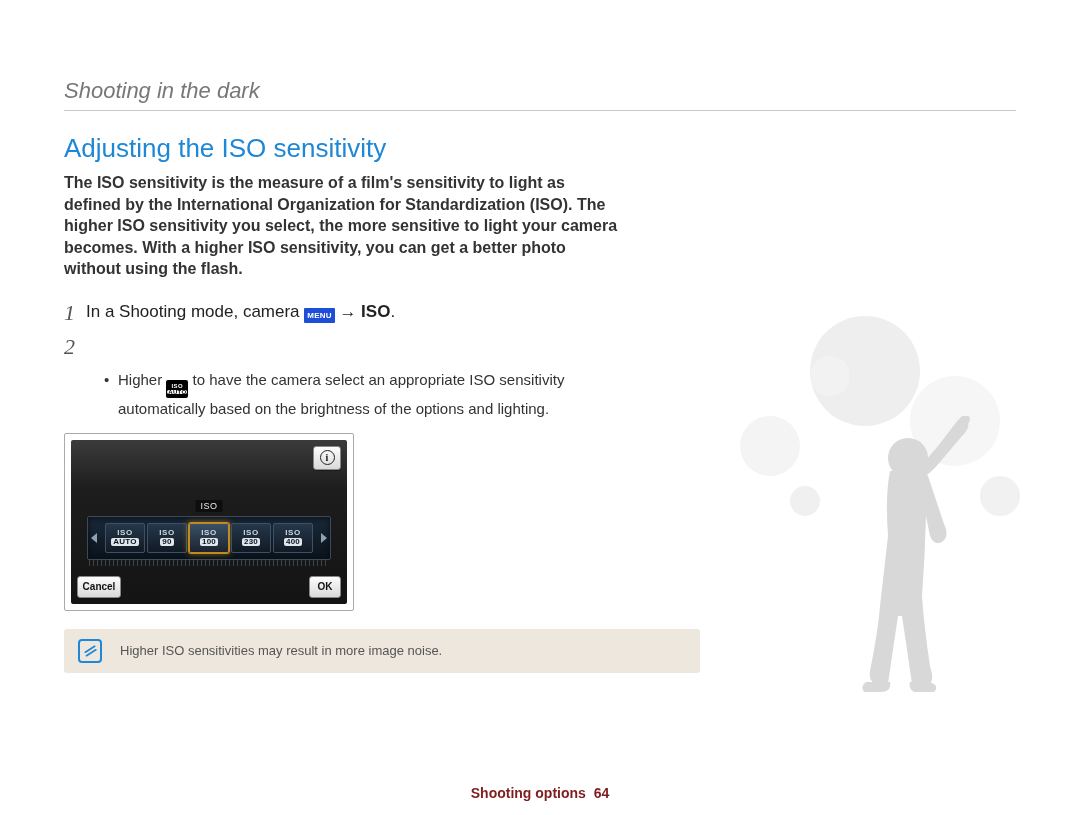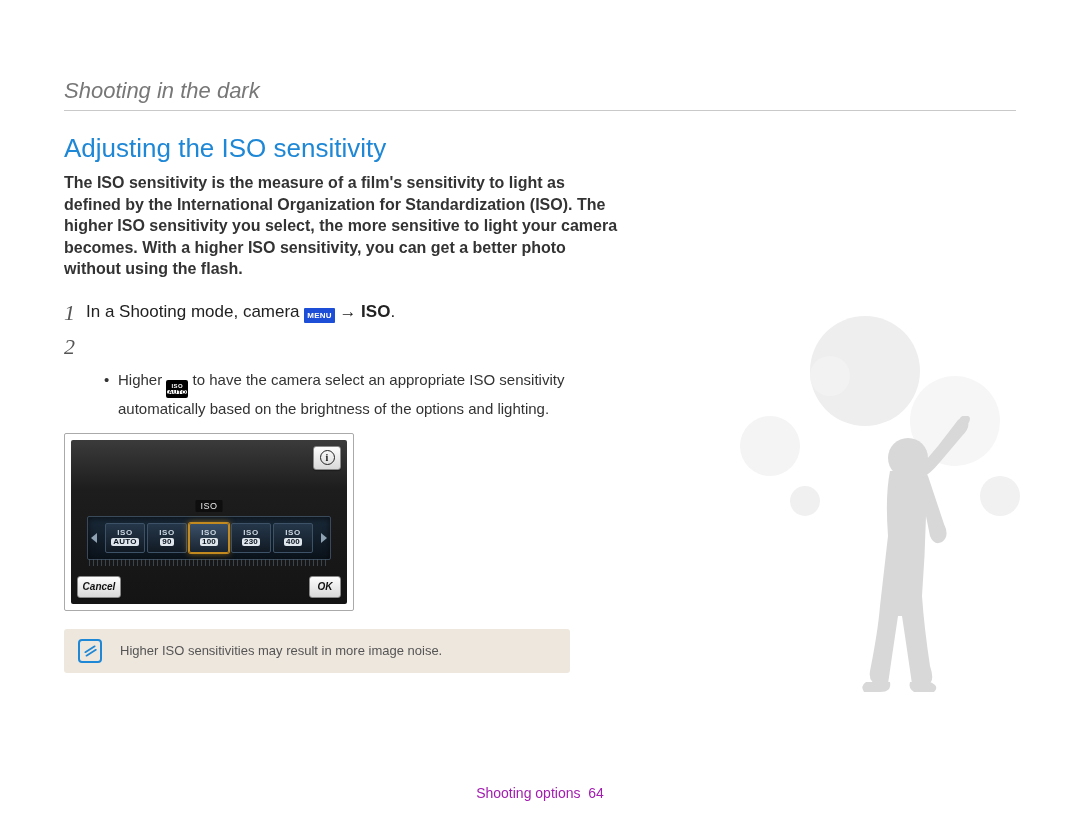--- a/index.html
+++ b/index.html
@@ -153,21 +153,20 @@
     background: linear-gradient(#fdfdfd, #d9d9d9);
     border: 1px solid #888;
     border-radius: 3px;
     font-size: 10px;
     font-weight: 700;
     color: #111;
     display: flex;
     align-items: center;
     justify-content: center;
     box-shadow: 0 1px 1px rgba(0,0,0,0.3);
-    font-style: italic;
   }
   .lcd .info-btn {
     top: 6px; right: 6px; width: 26px; height: 22px;
     font-size: 14px;
     font-family: Georgia, serif;
     font-style: italic;
   }
   .lcd .info-btn span {
     border: 1.3px solid #222;
     border-radius: 50%;
@@ -254,21 +253,21 @@
     opacity: 0.7;
   }
 
   
   .note {
     display: flex;
     align-items: center;
     background: #eee7de;
     border-radius: 3px;
     padding: 10px 14px;
-    width: 506px;
+    width: 636px;
     box-sizing: border-box;
     gap: 18px;
   }
   .note .note-icon {
     width: 20px;
     height: 20px;
     border: 2px solid #1e87d6;
     border-radius: 4px;
     color: #1e87d6;
     display: inline-flex;
@@ -305,22 +304,22 @@
   }
 
   
   .footer {
     position: absolute;
     bottom: 30px;
     left: 0;
     right: 0;
     text-align: center;
     font-size: 14px;
-    color: #a21caf;
-    font-weight: 400;
+    color: #7f1d1d;
+    font-weight: 700;
   }
 </style>
 </head>
 <body>
 
 <div class="page">
 
   <div class="breadcrumb">Shooting in the dark</div>
   <hr class="divider">
 

